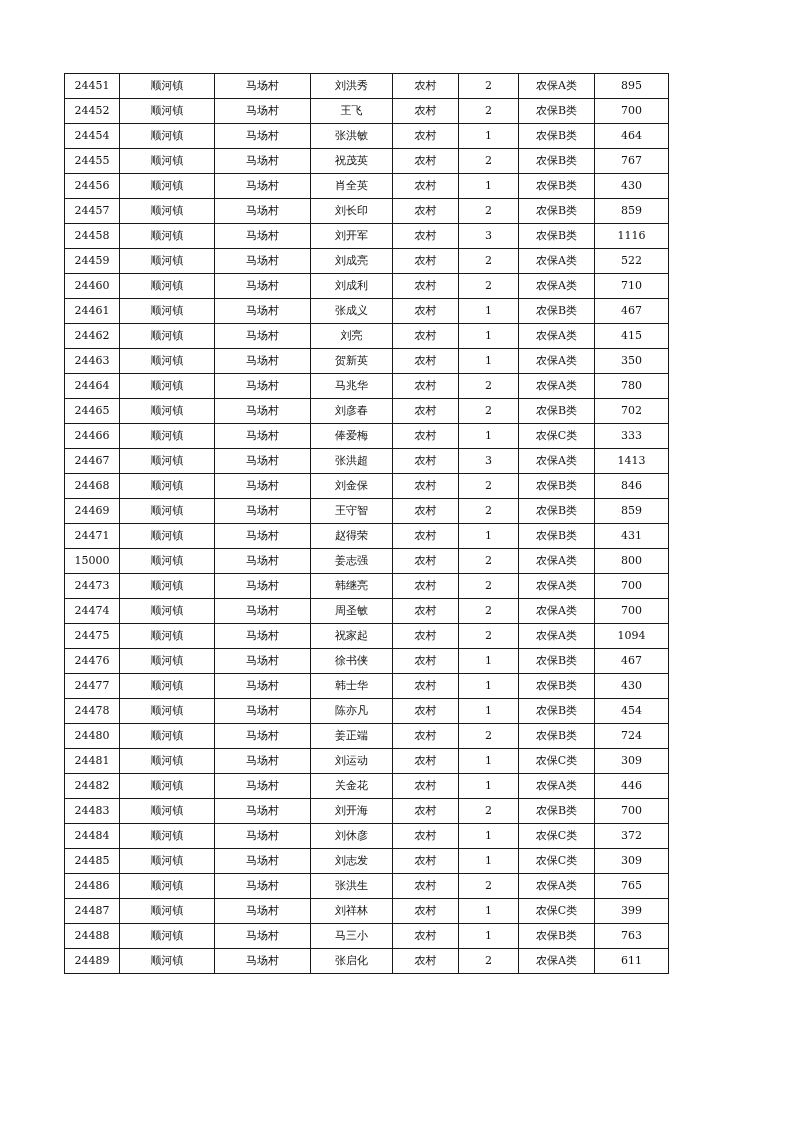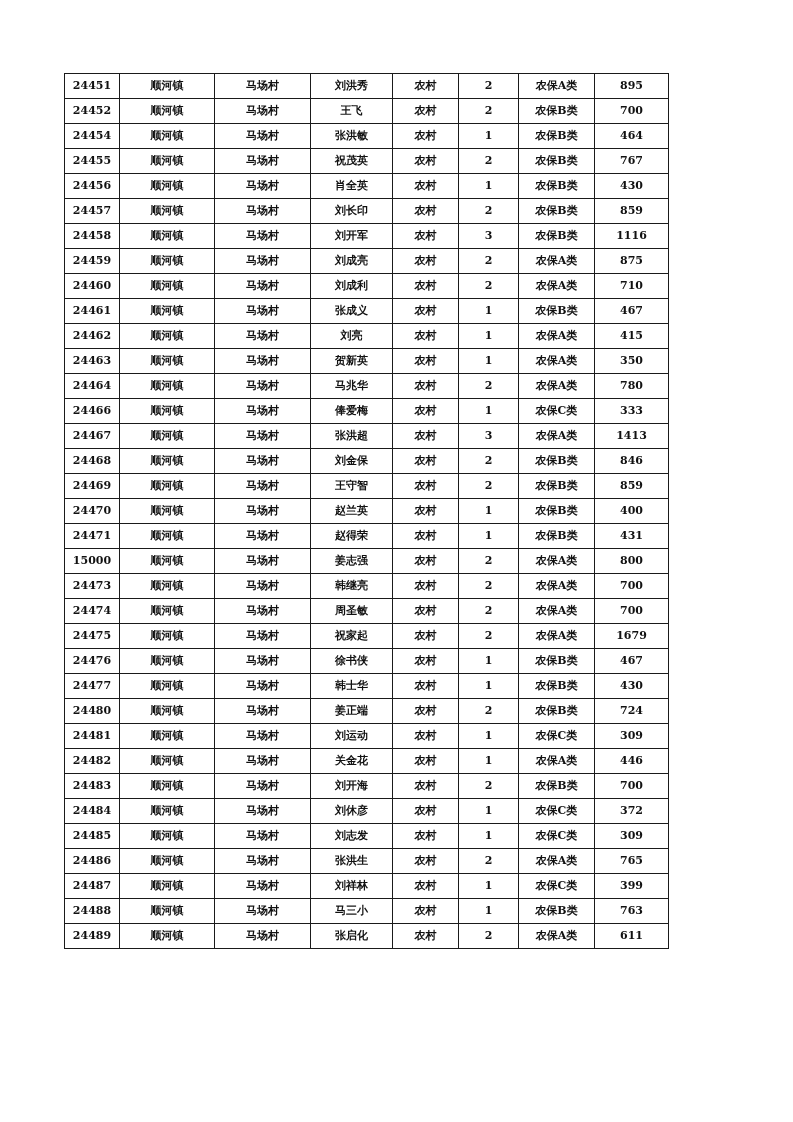--- a/index.html
+++ b/index.html
@@ -7,21 +7,20 @@
     padding: 0;
     background: #ffffff;
     font-family: "DejaVu Serif", "Liberation Serif", serif;
   }
   .page {
     position: relative;
     width: 793px;
     height: 1122px;
     background: #ffffff;
     overflow: hidden;
-    font-weight: bold;
   }
   table.data-table {
     position: absolute;
     left: 64px;
     top: 73px;
     border-collapse: collapse;
     table-layout: fixed;
     width: 604px;
   }
   table.data-table td {
@@ -140,21 +139,21 @@
   </tr>
 
   <tr>
     <td>24459</td>
     <td>顺河镇</td>
     <td>马场村</td>
     <td>刘成亮</td>
     <td>农村</td>
     <td>2</td>
     <td>农保A类</td>
-    <td>875</td>
+    <td>522</td>
   </tr>
 
   <tr>
     <td>24460</td>
     <td>顺河镇</td>
     <td>马场村</td>
     <td>刘成利</td>
     <td>农村</td>
     <td>2</td>
     <td>农保A类</td>
@@ -198,20 +197,30 @@
     <td>24464</td>
     <td>顺河镇</td>
     <td>马场村</td>
     <td>马兆华</td>
     <td>农村</td>
     <td>2</td>
     <td>农保A类</td>
     <td>780</td>
   </tr>
 
+  <tr>
+    <td>24465</td>
+    <td>顺河镇</td>
+    <td>马场村</td>
+    <td>刘彦春</td>
+    <td>农村</td>
+    <td>2</td>
+    <td>农保B类</td>
+    <td>702</td>
+  </tr>
 
   <tr>
     <td>24466</td>
     <td>顺河镇</td>
     <td>马场村</td>
     <td>俸爱梅</td>
     <td>农村</td>
     <td>1</td>
     <td>农保C类</td>
     <td>333</td>
@@ -243,30 +252,20 @@
     <td>24469</td>
     <td>顺河镇</td>
     <td>马场村</td>
     <td>王守智</td>
     <td>农村</td>
     <td>2</td>
     <td>农保B类</td>
     <td>859</td>
   </tr>
 
-  <tr>
-    <td>24470</td>
-    <td>顺河镇</td>
-    <td>马场村</td>
-    <td>赵兰英</td>
-    <td>农村</td>
-    <td>1</td>
-    <td>农保B类</td>
-    <td>400</td>
-  </tr>
 
   <tr>
     <td>24471</td>
     <td>顺河镇</td>
     <td>马场村</td>
     <td>赵得荣</td>
     <td>农村</td>
     <td>1</td>
     <td>农保B类</td>
     <td>431</td>
@@ -306,21 +305,21 @@
   </tr>
 
   <tr>
     <td>24475</td>
     <td>顺河镇</td>
     <td>马场村</td>
     <td>祝家起</td>
     <td>农村</td>
     <td>2</td>
     <td>农保A类</td>
-    <td>1679</td>
+    <td>1094</td>
   </tr>
 
   <tr>
     <td>24476</td>
     <td>顺河镇</td>
     <td>马场村</td>
     <td>徐书侠</td>
     <td>农村</td>
     <td>1</td>
     <td>农保B类</td>
@@ -331,20 +330,30 @@
     <td>24477</td>
     <td>顺河镇</td>
     <td>马场村</td>
     <td>韩士华</td>
     <td>农村</td>
     <td>1</td>
     <td>农保B类</td>
     <td>430</td>
   </tr>
 
+  <tr>
+    <td>24478</td>
+    <td>顺河镇</td>
+    <td>马场村</td>
+    <td>陈亦凡</td>
+    <td>农村</td>
+    <td>1</td>
+    <td>农保B类</td>
+    <td>454</td>
+  </tr>
 
 
   <tr>
     <td>24480</td>
     <td>顺河镇</td>
     <td>马场村</td>
     <td>姜正端</td>
     <td>农村</td>
     <td>2</td>
     <td>农保B类</td>

